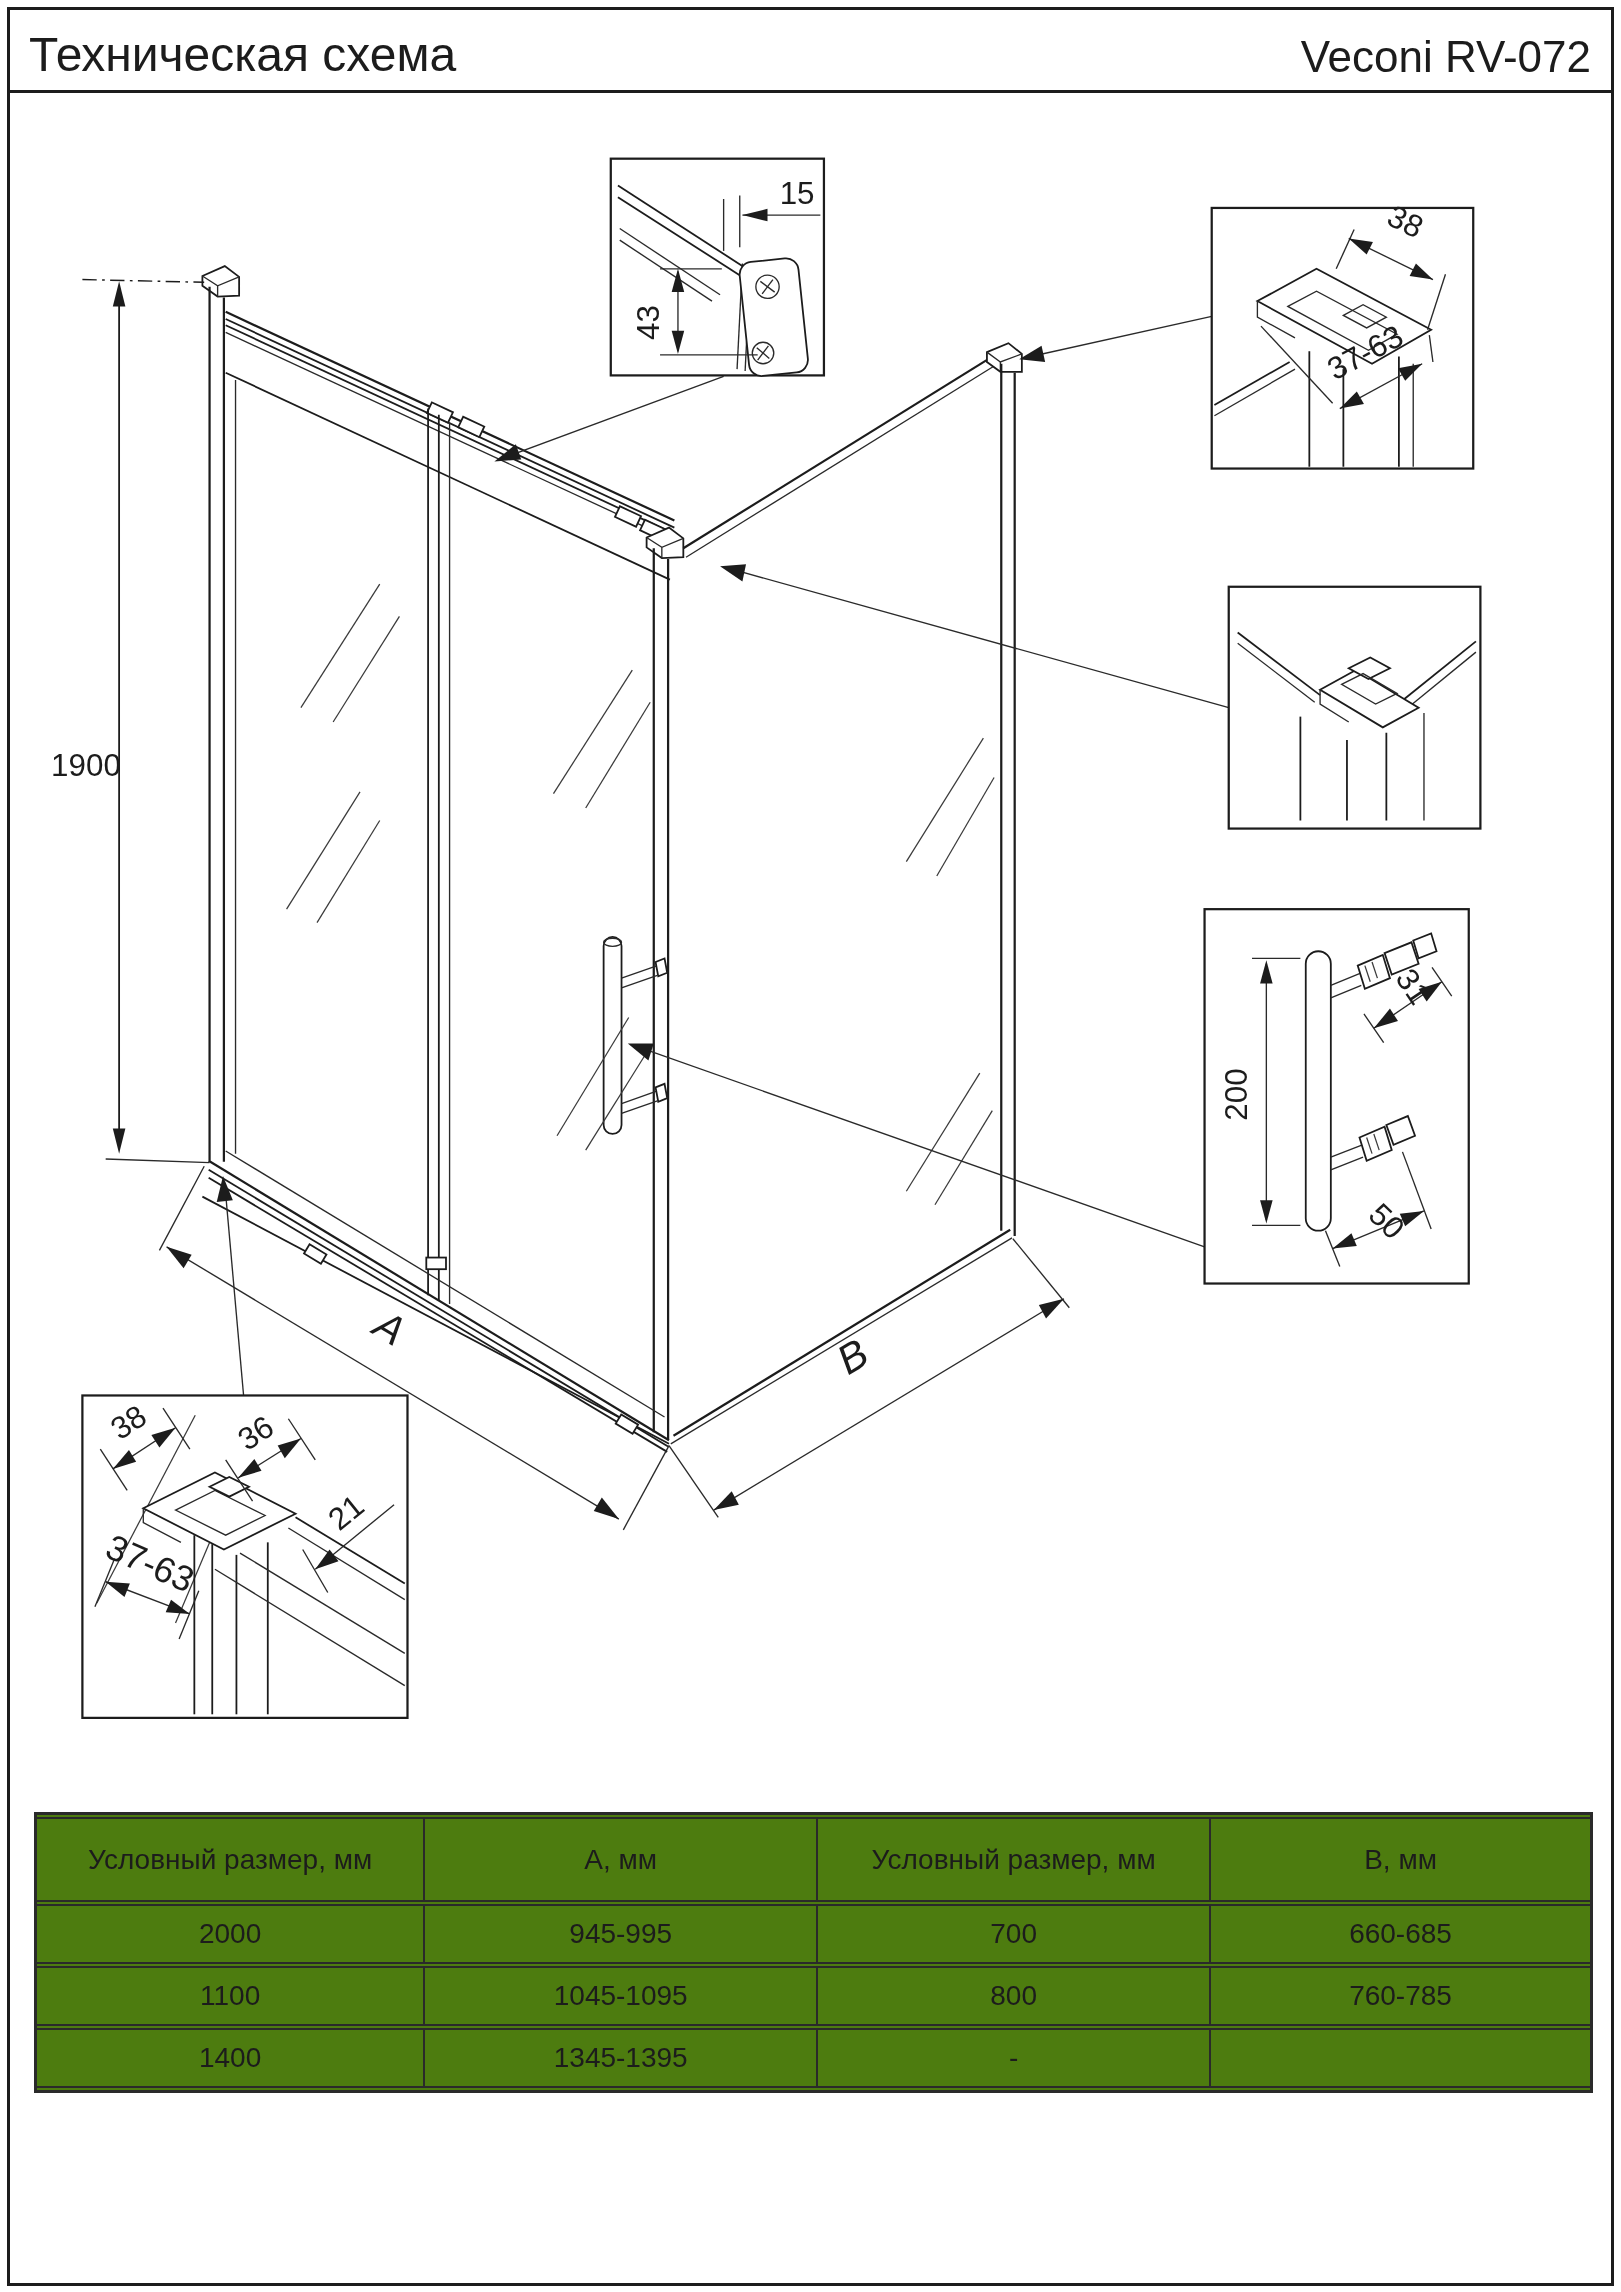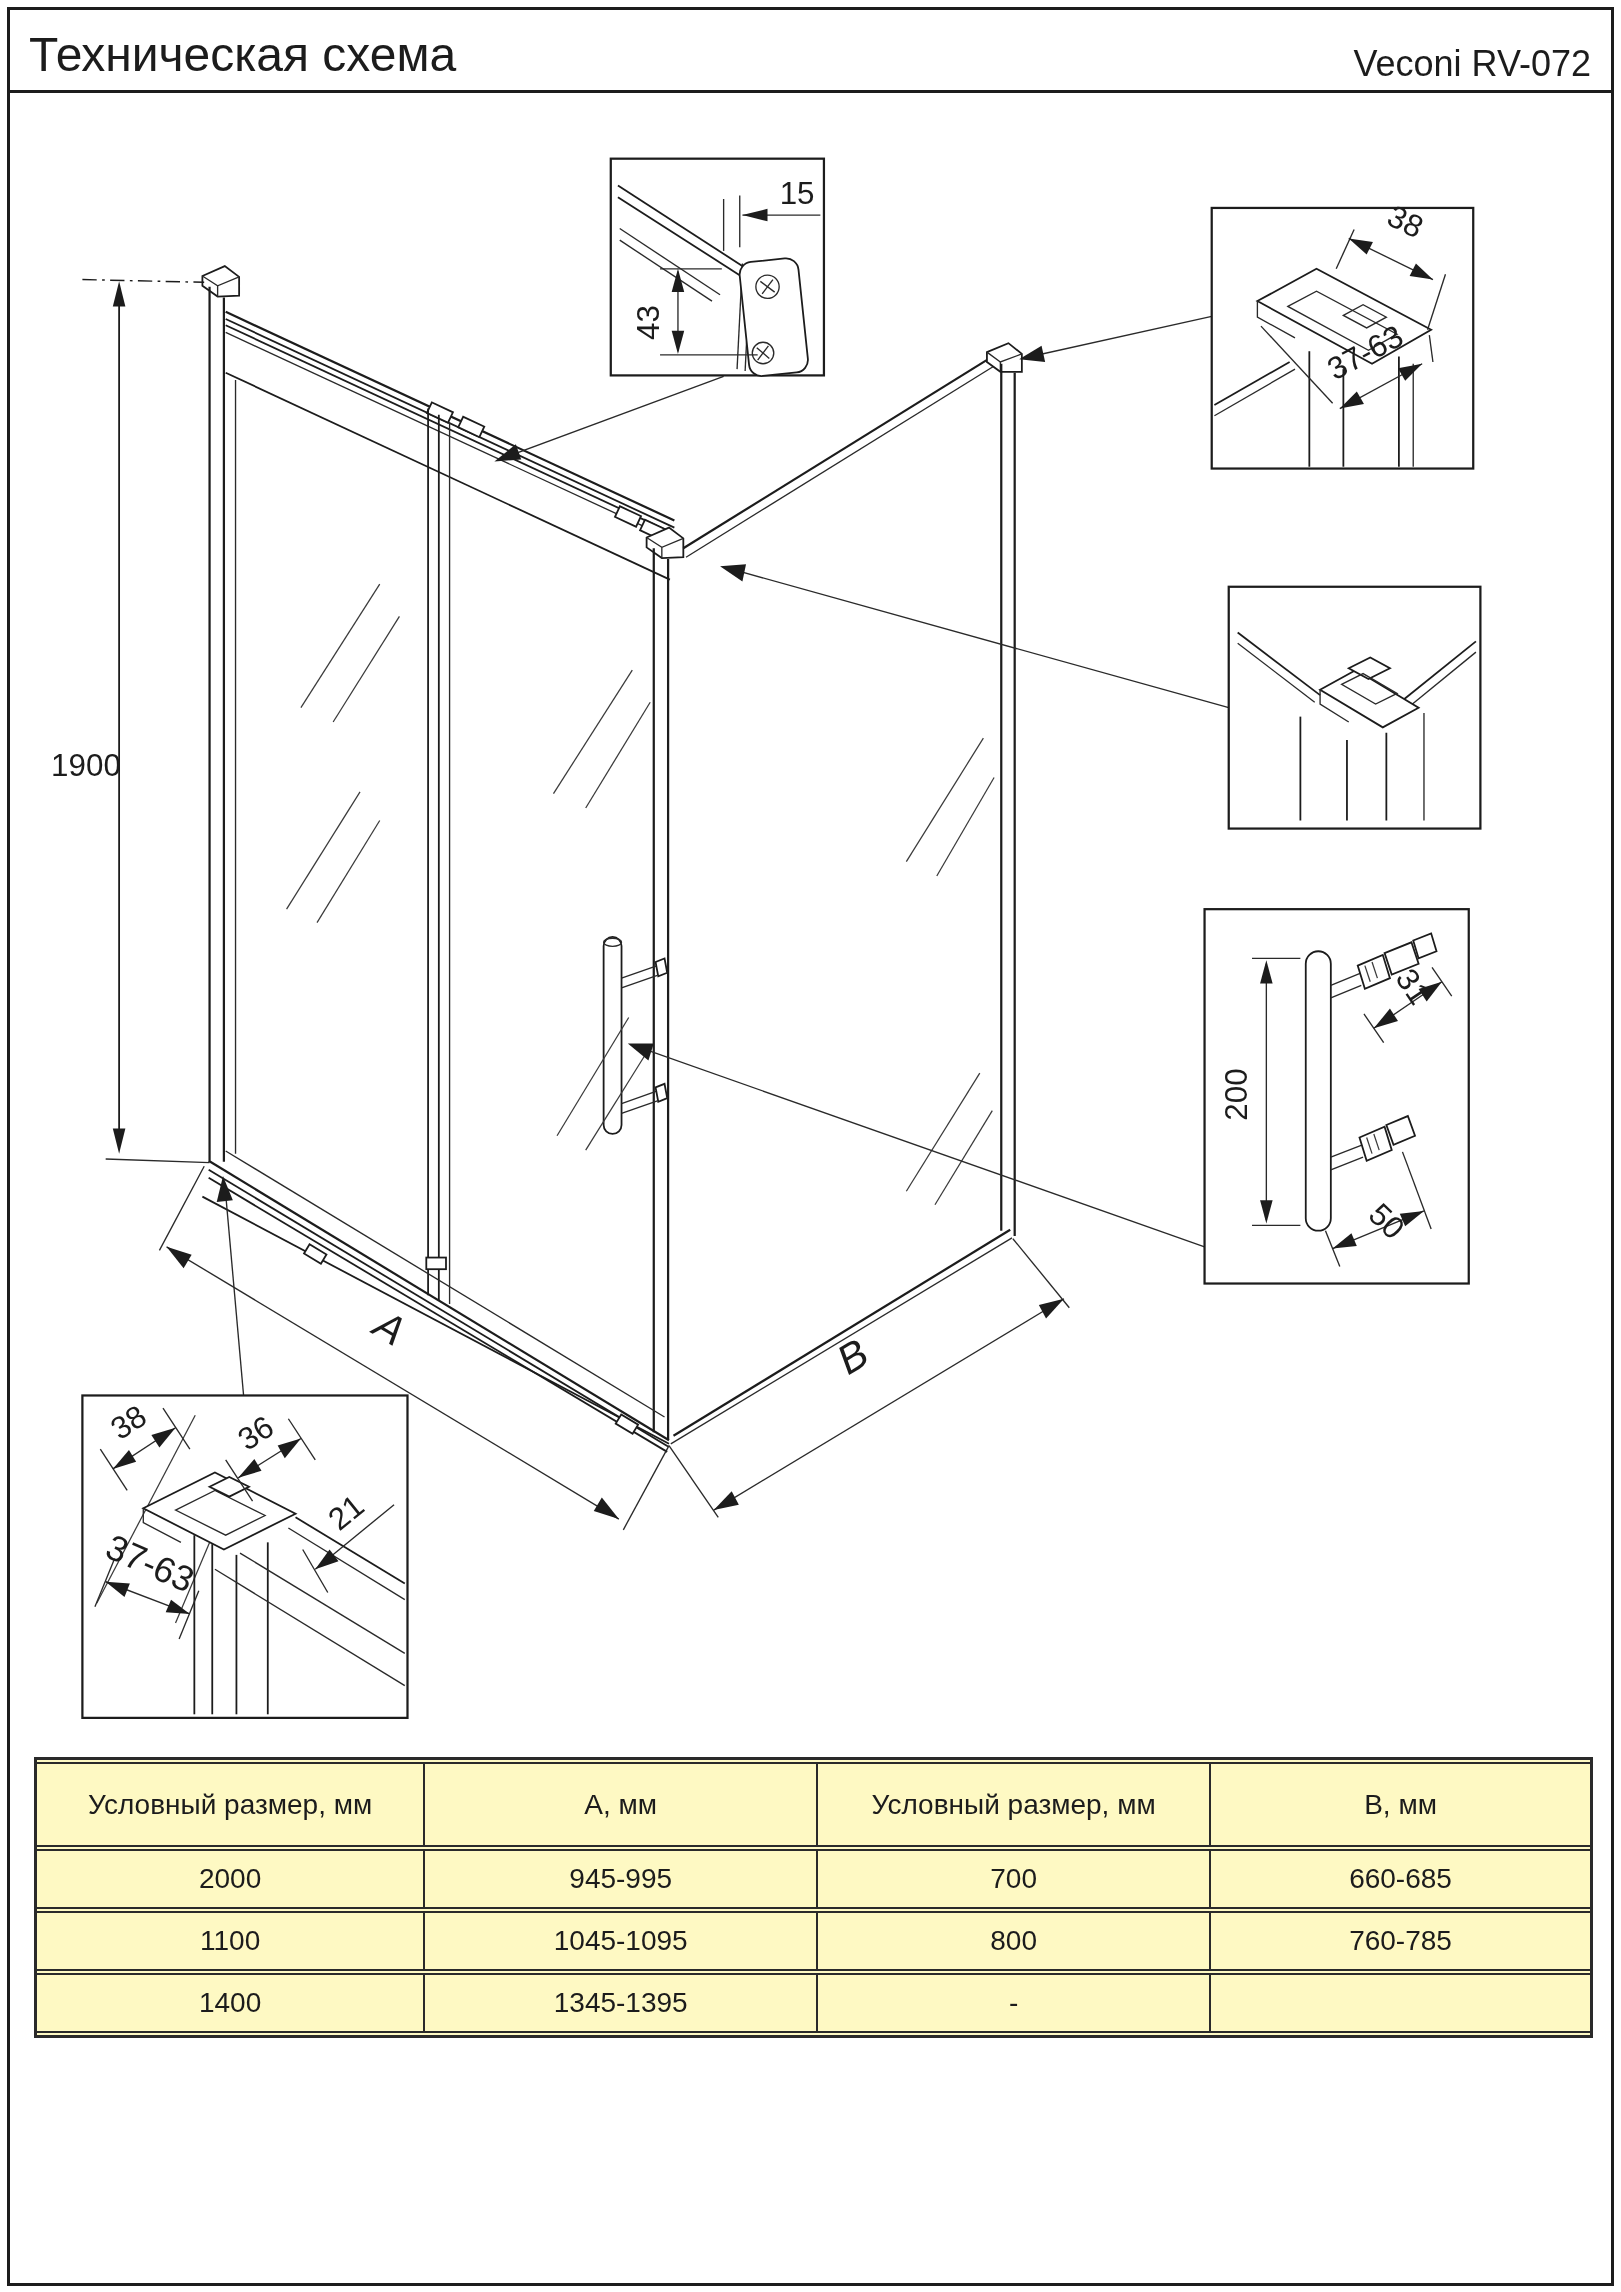--- a/index.html
+++ b/index.html
@@ -2,39 +2,39 @@
 <html style="font-size:14.3px"><head>
 <meta charset="utf-8">
 <style>
   html,body{margin:0;padding:0;background:#e8e8e8;}
   .page{position:relative;width:1621px;height:2293px;background:#ffffff;
         font-family:"Liberation Sans",sans-serif;color:#1c1c1c;overflow:hidden;}
   .page-border{position:absolute;left:7.2px;top:7.2px;right:7.2px;bottom:7.2px;
         border:3.6px solid #1c1c1c;pointer-events:none;}
   .hdr{position:absolute;top:19.7px;left:0;width:100%;height:66px;text-align:right;}
   .hdr .title{position:absolute;left:29px;top:7.2px;font-size:48px;letter-spacing:0px;}
-  .hdr .model{position:absolute;right:30px;top:23px;font-size:36px;}
+  .hdr .model{position:absolute;right:30px;top:12px;font-size:44px;}
   .hdr-rule{position:absolute;left:7.2px;right:7.2px;top:90px;height:0;
         border-top:3.6px solid #1c1c1c;}
   svg.drawing{position:absolute;left:0;top:0;}
   svg .ln{stroke:#1c1c1c;stroke-width:2;fill:none;}
   svg .ln15{stroke:#2a2a2a;stroke-width:1.5;fill:none;}
   svg .ln25{stroke:#1c1c1c;stroke-width:2.5;fill:none;}
   svg .thin{stroke:#3a3a3a;stroke-width:1.4;fill:none;}
   svg .box{stroke:#1c1c1c;stroke-width:2.5;fill:#ffffff;}
   svg .cap{stroke:#1c1c1c;stroke-width:2;fill:#ffffff;}
   svg .wh{stroke:#1c1c1c;stroke-width:2;fill:#ffffff;}
   svg .arr{fill:#1c1c1c;stroke:none;}
   svg .dash{stroke:#1c1c1c;stroke-width:1.6;fill:none;stroke-dasharray:16 6 3 6;}
   svg text{fill:#1c1c1c;font-family:"Liberation Sans",sans-serif;}
   svg .dim{font-size:35px;}
   svg .dimlg{font-size:40px;}
   svg .ab{font-size:46px;font-style:italic;}
-  .tblwrap{position:absolute;left:34px;top:1757px;width:1553px;
-        border:3.6px solid #2a2a2a;background:#fef9c3;}
+  .tblwrap{position:absolute;left:34px;top:1812px;width:1553px;
+        border:3.6px solid #2a2a2a;background:#4d7c0f;}
   table.sizes{width:100%;border-collapse:separate;border-spacing:0 2.7px;
         font-size:28px;color:#1c1c1c;}
   table.sizes th,table.sizes td{border-top:2.7px solid #2a2a2a;border-bottom:2.7px solid #2a2a2a;
         border-right:2.7px solid #2a2a2a;text-align:center;font-weight:normal;
         padding:0;height:56px;vertical-align:middle;}
   table.sizes th{height:81px;}
   table.sizes th:last-child,table.sizes td:last-child{border-right:none;margin-top:8px;}
 </style>
 </head>
 <body>

